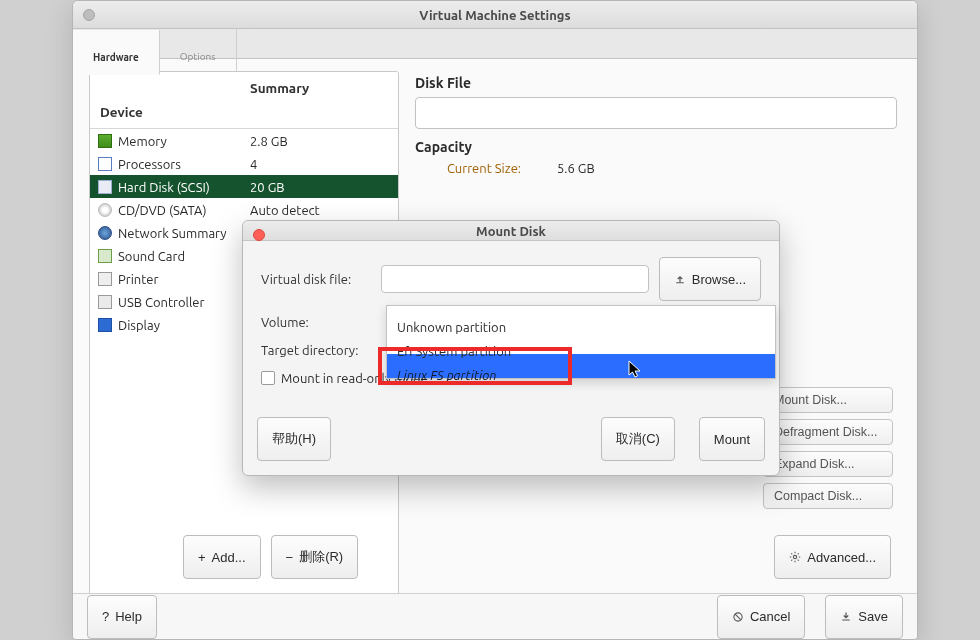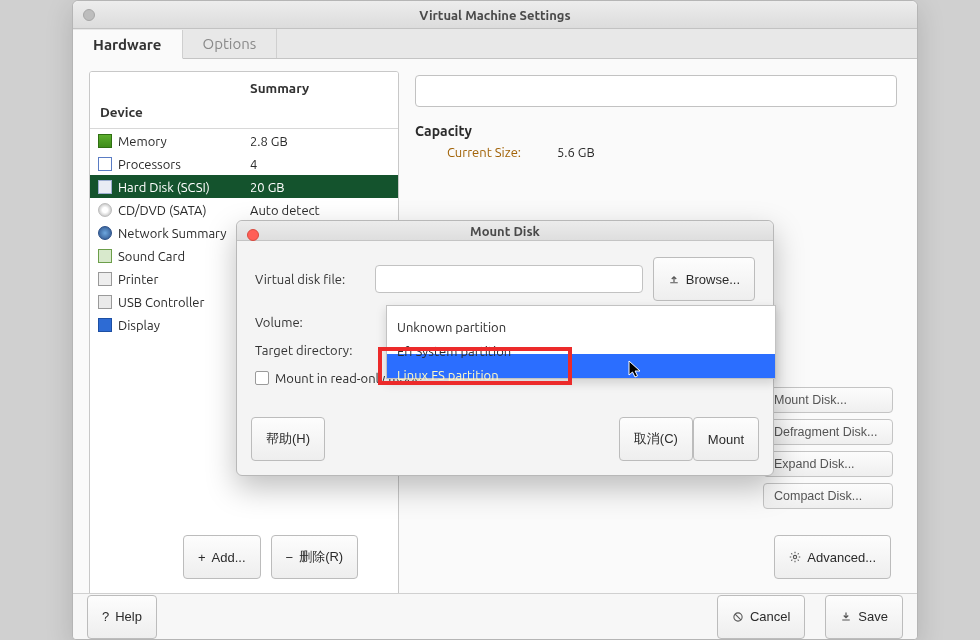--- a/index.html
+++ b/index.html
@@ -2,61 +2,61 @@
 <html><head>
 <meta charset="utf-8">
 <style>
 * { box-sizing: border-box; margin: 0; padding: 0; }
 body { font-family: "Segoe UI", Ubuntu, "Noto Sans", sans-serif; font-size: 13px; background: #d0d0d0; width: 980px; height: 640px; overflow: hidden; position: relative; color: #2b2b2b; }
 .window { position: absolute; left: 72px; top: 0; width: 846px; height: 640px; background: #fafafa; border: 1px solid #b5b5b5; border-radius: 6px 6px 4px 4px; box-shadow: 0 8px 28px rgba(0,0,0,.15); display: flex; flex-direction: column; }
 .titlebar { height: 28px; background: linear-gradient(#ededed,#dcdcdc); border-bottom: 1px solid #c2c2c2; display: flex; align-items: center; position: relative; border-radius: 6px 6px 0 0; }
 .traffic-close { position: absolute; left: 10px; top: 8px; width: 12px; height: 12px; border-radius: 50%; background: #bdbdbd; border: 1px solid #a6a6a6; }
 .titlebar-title { flex: 1; text-align: center; font-weight: 600; color: #4a4a4a; font-size: 13px; }
 .tabs { display: flex; background: #e8e8e8; border-bottom: 1px solid #c4c4c4; height: 30px; }
-.tab { padding: 6px 20px; cursor: pointer; font-size: 15px; border-right: 1px solid #cfcfcf; }
+.tab { padding: 22px 20px; cursor: pointer; font-size: 10px; border-right: 1px solid #cfcfcf; }
 .tab.sel { background: #fafafa; border-bottom: 1px solid #fafafa; position: relative; top: 1px; font-weight: 600; color: #333; }
 .tab.notsel { color: #8a8a8a; }
 .content { flex: 1; display: flex; flex-direction: column; padding: 12px 16px 14px 16px; }
 .upper { display: flex; flex: 1; }
 .left { width: 310px; border: 1px solid #c8c8c8; border-radius: 3px; background: #fff; overflow: hidden; }
 .left-head { display: flex; font-weight: 700; font-size: 13.5px; color: #333; background: #fff; border-bottom: 1px solid #d8d8d8; }
 .col-dev { width: 150px; padding: 8px 10px; margin-top: 24px; }
 .col-sum { flex: 1; padding: 8px 10px; }
 .dev-row { display: flex; align-items: center; height: 23px; }
 .dev-row.sel { background: #14532d; color: #fff; }
 .dev-icon { width: 14px; height: 14px; margin: 0 6px 0 8px; flex-shrink: 0; display:inline-block; }
 .dev-name { width: 126px; }
 .dev-sum { flex: 1; padding-left: 6px; }
 .left-blank { height: 80px; }
 .right { flex: 1; padding: 4px 4px 4px 16px; }
 .sect-label { font-weight: 700; font-size: 14px; margin-bottom: 6px; }
 .diskfile-input { width: 100%; height: 32px; border: 1px solid #c2c2c2; border-radius: 4px; background: #fff; }
-.cap { margin-top: 16px; }
+.cap { margin-top: 10px; }
 .cap-row { display: flex; margin: 4px 0 4px 32px; font-size: 13px; }
 .cap-k { width: 110px; color: #a16207; }
 .sidebuttons { position: absolute; right: 24px; top: 386px; display: flex; flex-direction: column; gap: 6px; }
 .sbtn { width: 130px; height: 26px; border: 1px solid #c4c4c4; border-radius: 4px; background: linear-gradient(#fcfcfc,#efefef); font-size: 12.5px; color: #555; padding-left: 10px; text-align: left; }
 .footer-left { position: absolute; left: 110px; bottom: 60px; display: flex; gap: 10px; }
 .footer-right { position: absolute; right: 26px; bottom: 60px; }
 .bottombar { position: absolute; left: 0; right: 0; bottom: 0; height: 46px; border-top: 1px solid #d0d0d0; display: flex; align-items: center; padding: 0 14px; background: #f7f7f7; border-radius: 0 0 4px 4px; }
 .btn { height: 44px; padding: 0 14px; border: 1px solid #bcbcbc; border-radius: 4px; background: linear-gradient(#fdfdfd,#eeeeee); font-size: 13px; display: inline-flex; align-items: center; gap: 6px; cursor: pointer; color: #2b2b2b; }
 .spacer { flex: 1; }
-.modal { position: absolute; left: 236px; top: 220px; width: 538px; height: 256px; background: #f4f4f4; border: 1px solid #b8b8b8; border-radius: 6px; box-shadow: 0 12px 30px rgba(0,0,0,.25); display: flex; flex-direction: column; }
+.modal { position: absolute; left: 242px; top: 220px; width: 538px; height: 256px; background: #f4f4f4; border: 1px solid #b8b8b8; border-radius: 6px; box-shadow: 0 12px 30px rgba(0,0,0,.25); display: flex; flex-direction: column; }
 .modal-title { height: 28px; background: linear-gradient(#ececec,#dedede); border-bottom: 1px solid #c4c4c4; display: flex; align-items: center; border-radius: 6px 6px 0 0; position: relative; }
 .modal-close { position: absolute; left: 10px; top: 8px; width: 12px; height: 12px; border-radius: 50%; background: #ff5f57; border: 1px solid #d94a3f; }
 .modal-title-text { flex: 1; text-align: center; font-weight: 600; color: #4a4a4a; font-size: 13px; }
 .modal-body { padding: 16px 18px 10px 18px; flex: 1; position: relative; }
 .m-row { display: flex; align-items: center; margin-bottom: 14px; }
 .m-label { width: 120px; color: #333; }
 .m-input { flex: 1; height: 28px; border: 1px solid #c2c2c2; border-radius: 4px; background: #fff; margin-right: 10px; }
 .chk { width: 14px; height: 14px; border: 1px solid #9a9a9a; border-radius: 2px; background: #fff; margin-right: 6px; display:inline-block; }
-.modal-footer { display: flex; padding: 8px 14px 14px 14px; gap: 0; }
+.modal-footer { display: flex; padding: 8px 14px 14px 14px; gap: 24px; }
 .vol-list { position: absolute; left: 386px; top: 305px; width: 390px; border: 1px solid #c2c2c2; background: #fff; z-index: 20; box-shadow: 0 4px 10px rgba(0,0,0,.15); }
 .vol-item { padding: 12px 10px; height: 24px; line-height: 18px; }
-.vol-item.hl { background: #2b6eff; color: #fef9c3; }
+.vol-item.hl { background: #2b6eff; color: #0f172a; font-style: italic; }
 .redbox { position: absolute; left: 378px; top: 347px; width: 194px; height: 38px; border: 4px solid #ec2a2a; z-index: 30; pointer-events: none; }
 .cursor { position: absolute; left: 628px; top: 360px; z-index: 40; pointer-events: none; }
 .ic-mem { background: linear-gradient(#5cae2e,#3f8c1a); border:1px solid #2f6f12; }
 .ic-cpu { background: #fff; border:1px solid #5a7cc4; }
 .ic-hdd { background: #e9ecf4; border:1px solid #9daed1; }
 .ic-cd  { background: radial-gradient(circle,#fff 30%,#cfcfcf 70%); border:1px solid #bcbcbc; border-radius:50%; }
 .ic-net { background: radial-gradient(circle,#6da7df,#2a4e86); border:1px solid #2a4e86; border-radius:50%; }
 .ic-snd { background: #d8e9cc; border:1px solid #6c9e4a; }
 .ic-prn { background: #eee; border:1px solid #999; }
 .ic-usb { background: #eaeaea; border:1px solid #9a9a9a; }
@@ -123,20 +123,21 @@
             <span class="dev-sum"></span>
           </div>
         <div class="dev-row">
             <span class="dev-icon ic-dsp"></span>
             <span class="dev-name">Display</span>
             <span class="dev-sum"></span>
           </div>
         <div class="left-blank"></div>
       </div>
       <div class="right">
+        <div class="sect-label">Disk File</div>
         <input class="diskfile-input" style="">
         <div class="cap">
           <div class="sect-label">Capacity</div>
           <div class="cap-row">
             <span class="cap-k">Current Size:</span>
             <span>5.6 GB</span>
           </div>
         </div>
       </div>
     </div>

